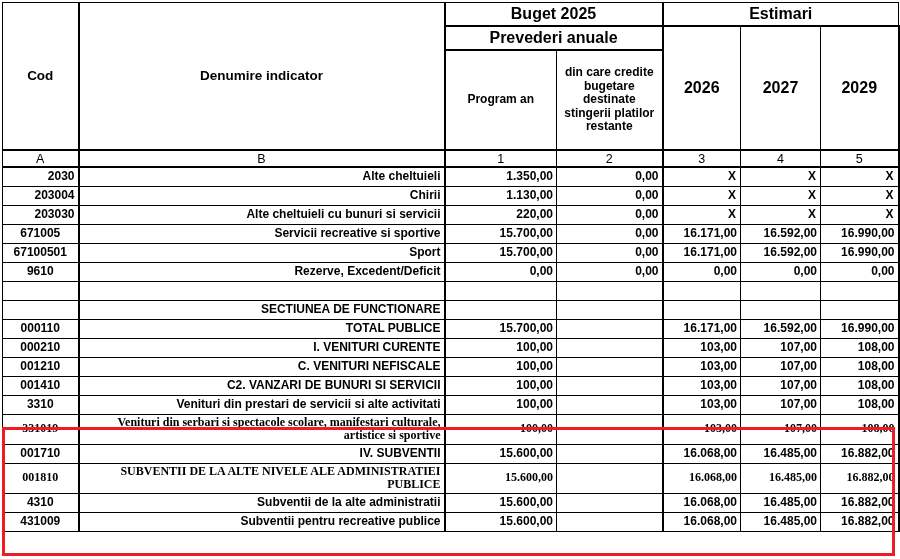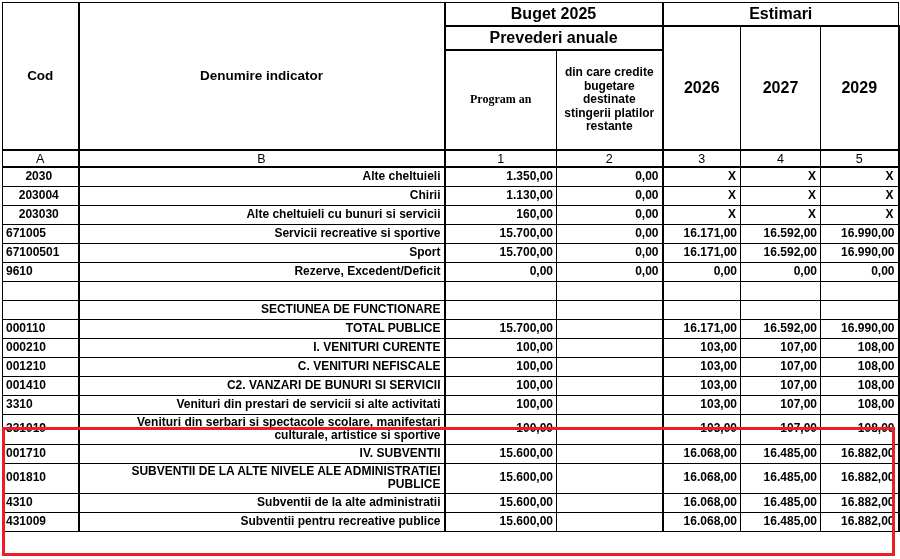--- a/index.html
+++ b/index.html
@@ -63,56 +63,55 @@
     font-size: 12px;
     line-height: 1.14;
     vertical-align: bottom;
     padding-bottom: 2px;
     border-radius: 15px;
   }
   th.prog {
     font-size: 12px;
     vertical-align: bottom;
     padding-bottom: 14px;
-    font-family: Liberation Serif, serif;
   }
   th.yr { vertical-align: top; padding-top: 1px; }
 
   
   tr.idx td {
     text-align: center;
     font-size: 12.5px;
     font-weight: normal;
     height: 15px;
   }
 
   
   tbody tr { height: 19px; }
   td.cod {
-    text-align: left;
+    text-align: center;
     font-size: 12px;
     padding-left: 1px;
     font-weight: bold;
   }
-  td.cod.ctr { text-align: center; padding-left: 0; }
+  td.cod.ctr { text-align: right; padding-left: 0; }
   td.den {
     text-align: right;
     font-size: 12px;
     padding-left: 4px;
     font-weight: bold;
   }
   td.num {
     text-align: right;
     font-size: 12px;
     padding-right: 3px;
     font-weight: bold;
   }
   td.num.x { text-align: right; padding-right: 4px; }
 
-  tr.tall { height: 30px; }
+  tr.tall { height: 30px; font-family: Liberation Serif, serif; }
 
   
   #red-box {
     position: absolute;
     left: 2px;
     top: 427px;
     width: 893px;
     height: 129px;
     border: 3px solid #ee1c25;
     box-sizing: border-box;
@@ -178,21 +177,21 @@
           <td class="den thick-r">Chirii</td>
           <td class="num">1.130,00</td>
           <td class="num thick-r">0,00</td>
           <td class="num x">X</td>
           <td class="num x">X</td>
           <td class="num thick-r x">X</td>
         </tr>
         <tr>
           <td class="cod thick-r ctr">203030</td>
           <td class="den thick-r">Alte cheltuieli cu bunuri si servicii</td>
-          <td class="num">160,00</td>
+          <td class="num">220,00</td>
           <td class="num thick-r">0,00</td>
           <td class="num x">X</td>
           <td class="num x">X</td>
           <td class="num thick-r x">X</td>
         </tr>
         <tr>
           <td class="cod thick-r">671005</td>
           <td class="den thick-r">Servicii recreative si sportive</td>
           <td class="num">15.700,00</td>
           <td class="num thick-r">0,00</td>

